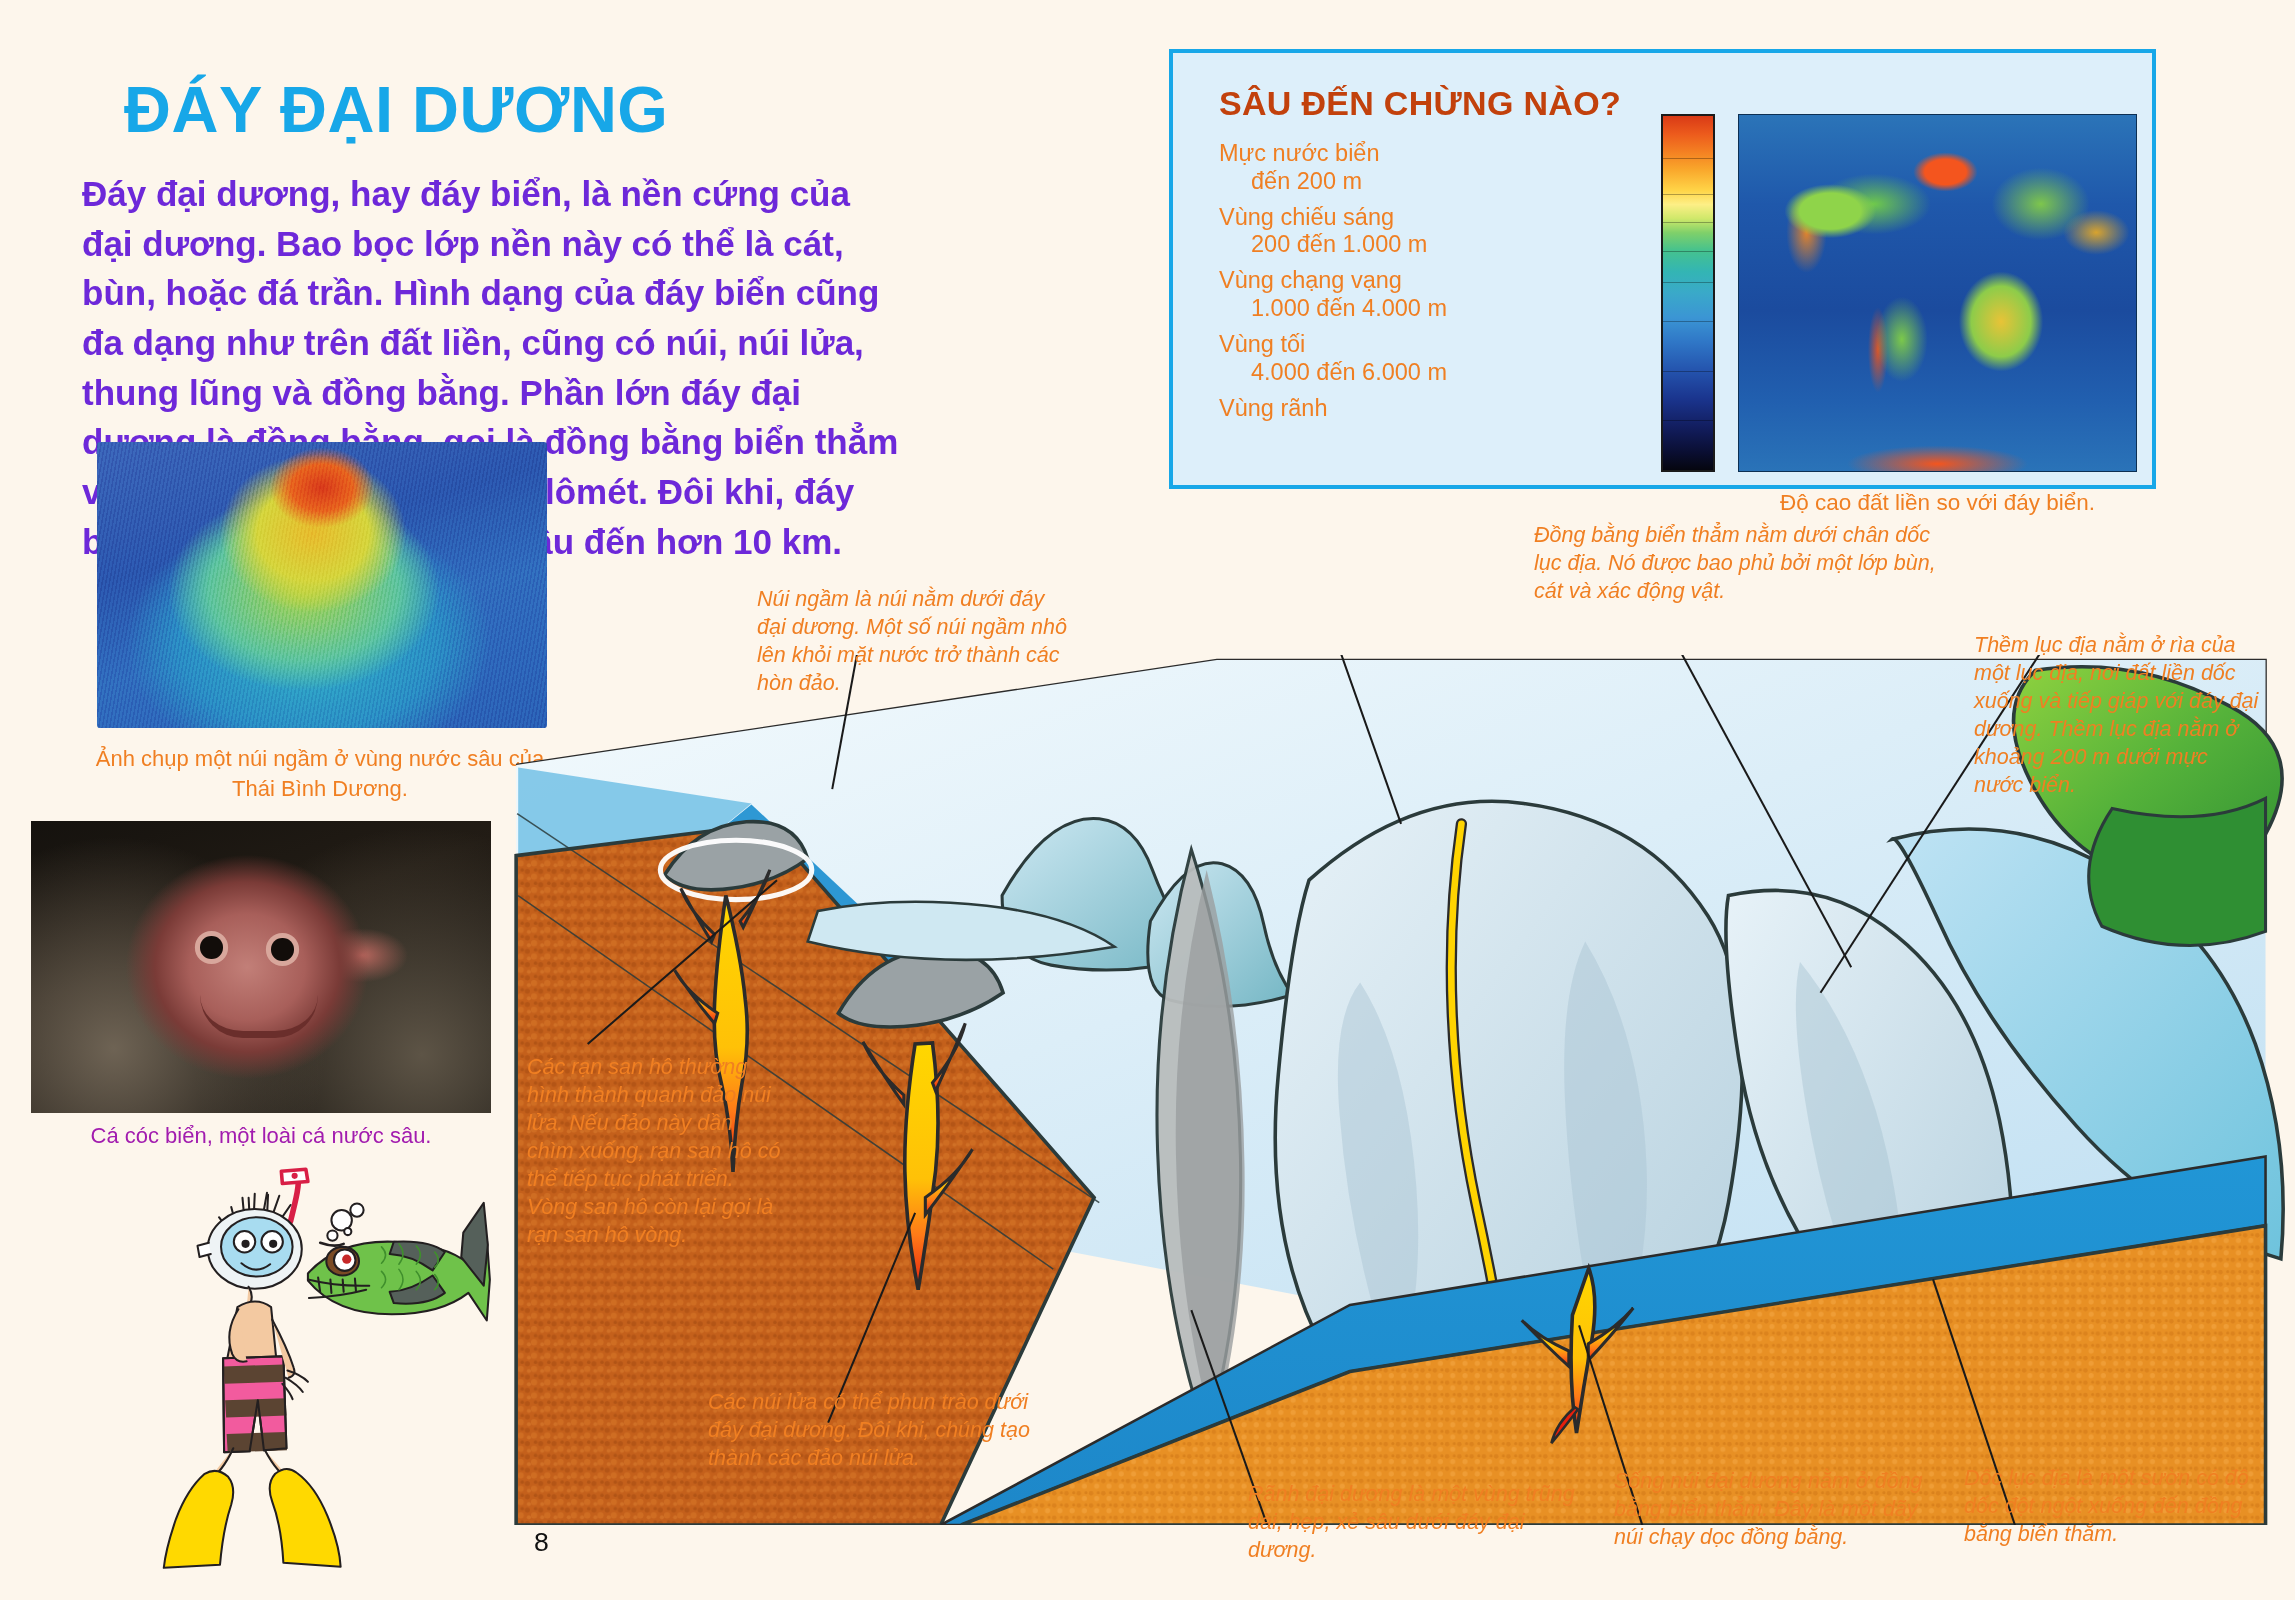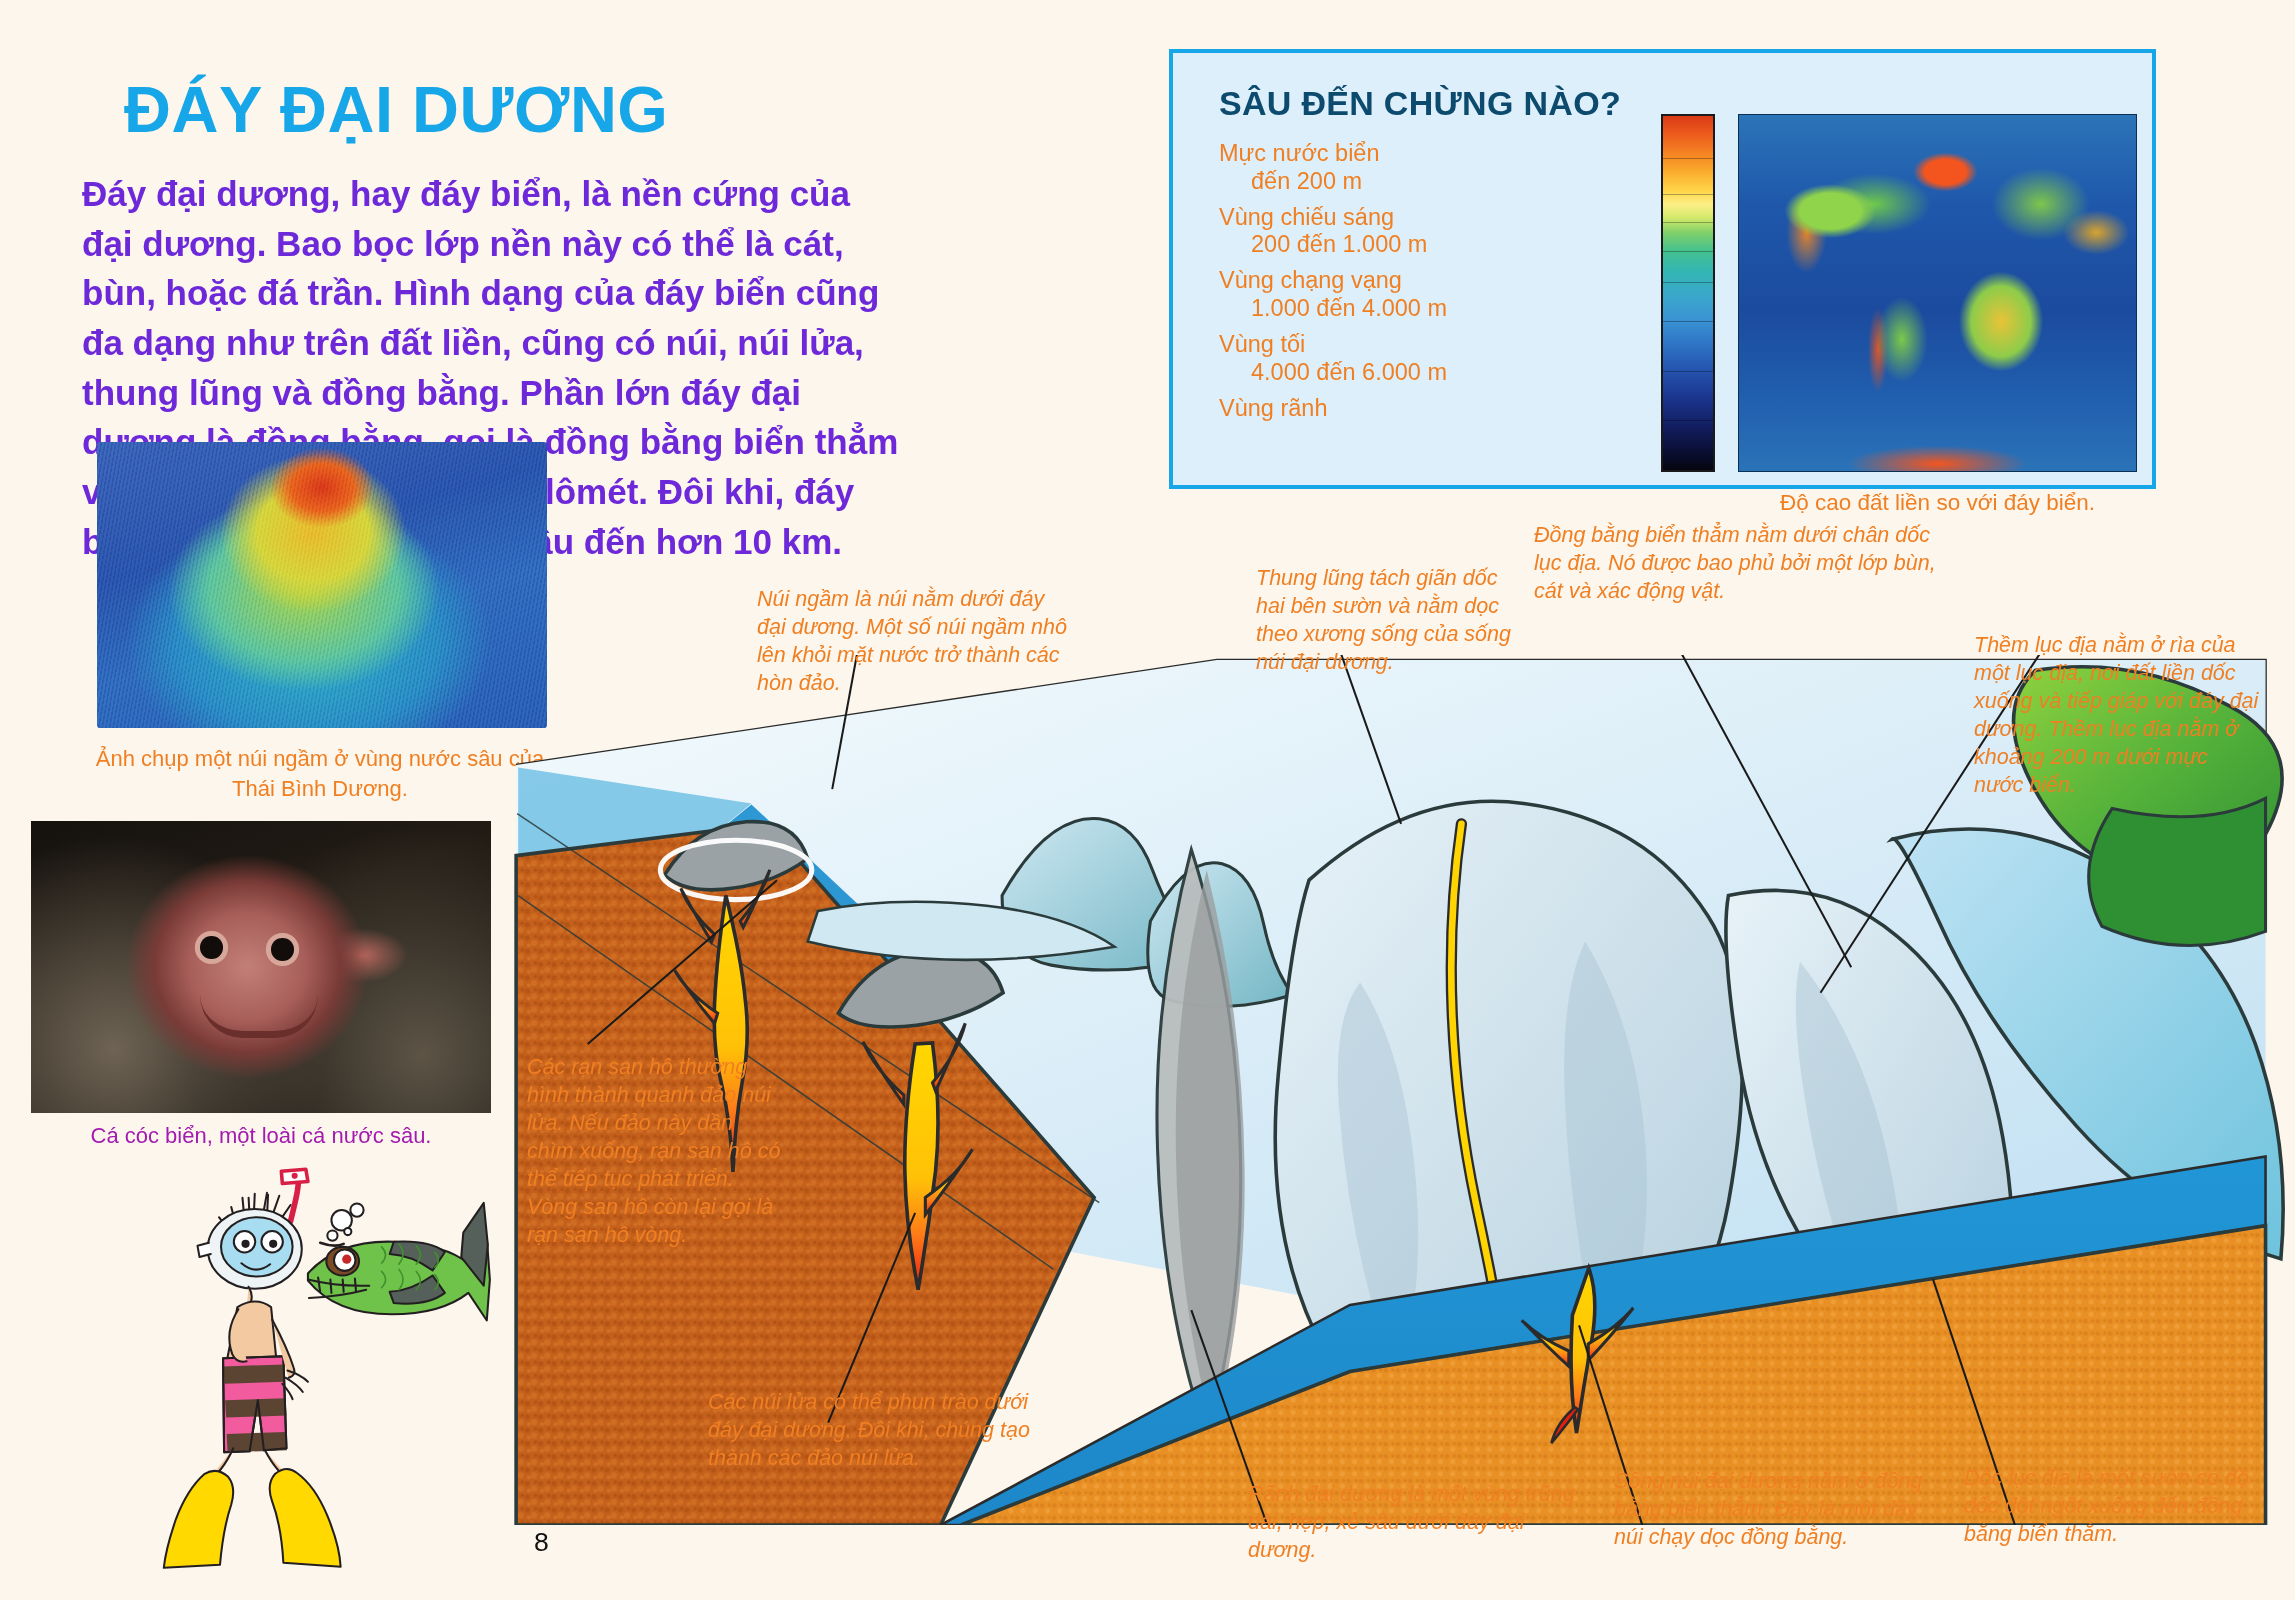--- a/index.html
+++ b/index.html
@@ -28,21 +28,21 @@
   }
 
   
   .infobox{
     position:absolute;left:1169px;top:49px;width:987px;height:440px;
     background:#ddeffa;border:4.6px solid #17a7e8;box-sizing:border-box;
     box-shadow:inset 0 0 0 5.1px #ddeffa;
   }
   .infobox-title{
     position:absolute;left:46px;top:31px;
-    font-size:34px;font-weight:bold;color:#0c4a6e;letter-spacing:0.3px;
+    font-size:34px;font-weight:bold;color:#c2410c;letter-spacing:0.3px;
   }
   .zones{position:absolute;left:46px;top:87px;width:399px;}
   .zone{margin-bottom:8.2px;}
   .zone-name{font-size:23.5px;color:#f07f22;line-height:1.18;}
   .zone-range{font-size:23.5px;color:#f07f22;line-height:1.18;padding-left:32px;}
 
   .depthbar{
     position:absolute;left:488px;top:61px;width:54px;height:358px;
     background:linear-gradient(to bottom,
       #d93a16 0%, #ec5a1c 5%, #f47f22 10%, #f9a62b 15%,
@@ -419,21 +419,20 @@
       <path d="M3000 -20 L2560 660"></path>
       <path d="M150 760 L520 440"></path>
       <path d="M620 1500 L790 1090"></path>
       <path d="M1510 1790 L1330 1280"></path>
       <path d="M2240 1790 L2088 1310"></path>
       <path d="M2960 1760 L2780 1220"></path>
     </g>
   </svg>
 
   <div class="label lbl-seamount">Núi ngầm là núi nằm dưới đáy đại dương. Một số núi ngầm nhô lên khỏi mặt nước trở thành các hòn đảo.</div>
-  <div class="label lbl-rift">Thung lũng tách giãn dốc hai bên sườn và nằm dọc theo xương sống của sống núi đại dương.</div>
   <div class="label lbl-abyssal">Đồng bằng biển thẳm nằm dưới chân dốc lục địa. Nó được bao phủ bởi một lớp bùn, cát và xác động vật.</div>
   <div class="label lbl-shelf">Thềm lục địa nằm ở rìa của một lục địa, nơi đất liền dốc xuống và tiếp giáp với đáy đại dương. Thềm lục địa nằm ở khoảng 200 m dưới mực nước biển.</div>
   <div class="label lbl-coral">Các rạn san hô thường hình thành quanh đảo núi lửa. Nếu đảo này dần chìm xuống, rạn san hô có thể tiếp tục phát triển. Vòng san hô còn lại gọi là rạn san hô vòng.</div>
   <div class="label lbl-volcano">Các núi lửa có thể phun trào dưới đáy đại dương. Đôi khi, chúng tạo thành các đảo núi lửa.</div>
   <div class="label lbl-trench">Rãnh đại dương là một vùng trũng dài, hẹp, xẻ sâu dưới đáy đại dương.</div>
   <div class="label lbl-ridge">Sống núi đại dương nằm ở đồng bằng biển thẳm. Đây là một dãy núi chạy dọc đồng bằng.</div>
   <div class="label lbl-slope">Dốc lục địa là một sườn có độ dốc đột ngột xuống đến đồng bằng biển thẳm.</div>
 
 </div>
 

